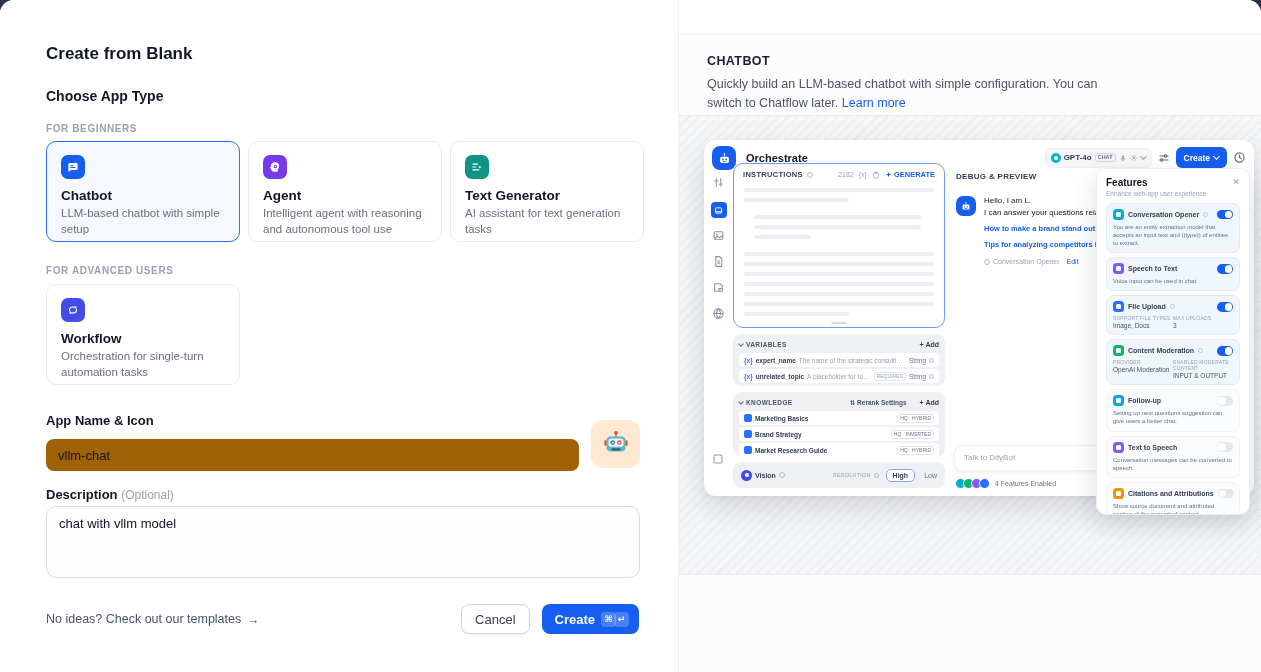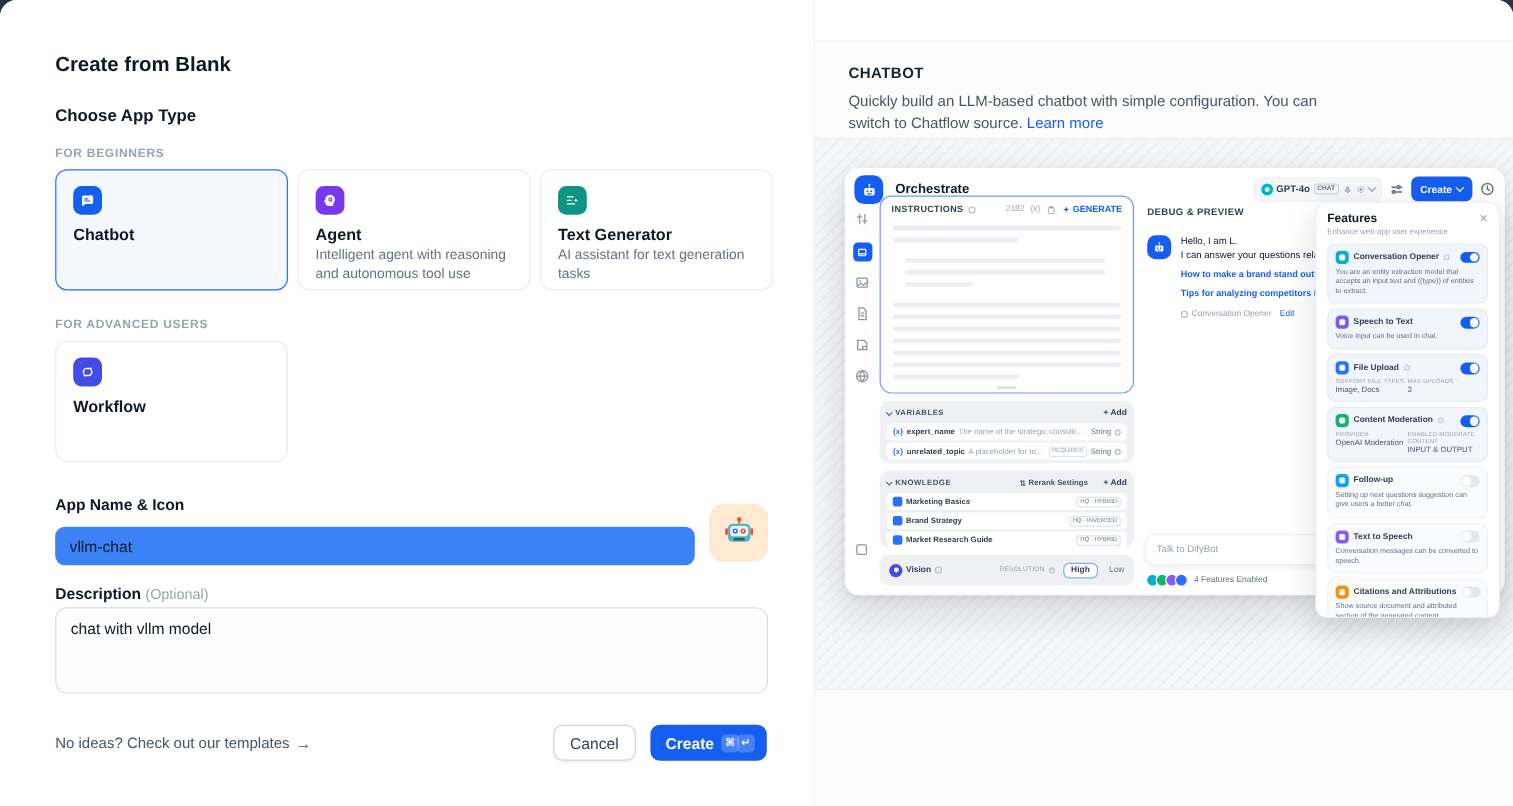--- a/index.html
+++ b/index.html
@@ -23,21 +23,21 @@
   .tc-icon { width:24px; height:24px; border-radius:7px; display:flex; align-items:center; justify-content:center; }
   .tc-icon svg { width:14px; height:14px; }
   .tc-title { margin-top:9px; font-size:13.5px; font-weight:700; color:#101828; }
   .tc-desc { margin-top:3px; font-size:11.5px; line-height:1.35; color:#667085; }
   .ic-chatbot { background:#155eef; } .ic-agent { background:#7839ee; } .ic-textgen { background:#0e9384; }
   .ic-chatflow { background:#0ba5ec; } .ic-workflow { background:#444ce7; }
 
   .m-label { position:absolute; left:46px; font-size:13px; font-weight:700; color:#101828; }
   .lab-name { top:413px; } .lab-desc { top:487px; }
   .lab-opt { font-weight:400; font-size:12px; color:#98a2b3; }
-  .name-input { position:absolute; left:46px; top:439px; width:533px; height:32px; background:#3b82f6;
+  .name-input { position:absolute; left:46px; top:439px; width:533px; height:32px; background:#a16207;
     border:none; border-radius:8px; padding:0 12px; font-size:13px; color:#101828;
     font-family:inherit; outline:none; }
   .icon-btn { position:absolute; left:591px; top:420px; width:49px; height:48px; border-radius:12px;
     background:#ffe9d2; display:flex; align-items:center; justify-content:center; cursor:pointer; }
   .icon-btn svg { width:30px; height:30px; }
   .desc-area { position:absolute; left:46px; top:506px; width:594px; height:72px; background:#fdfdfd;
     border:1px solid #d9dde3; border-radius:10px; padding:8px 12px; font-size:13px; color:#101828;
     font-family:inherit; resize:none; outline:none; line-height:1.4; }
 
   .tpl-link { position:absolute; left:46px; top:612px; font-size:12.5px; color:#475467; cursor:pointer;
@@ -196,20 +196,21 @@
       <div class="type-card selected">
         <div class="tc-icon ic-chatbot">
           <svg viewBox="0 0 24 24">
               <path fill="#fff" d="M4 7.5A2.5 2.5 0 0 1 6.5 5h11A2.5 2.5 0 0 1 20 7.5v7a2.5 2.5 0 0 1-2.5 2.5H9l-3.6 2.7c-.6.45-1.4 0-1.4-.7V7.5z"></path>
               <rect x="7" y="9" width="6" height="1.6" rx=".8" fill="#155eef"></rect>
               <rect x="7" y="12" width="9" height="1.6" rx=".8" fill="#155eef"></rect>
               <circle cx="16.5" cy="7" r="2.2" fill="#fff"></circle>
             </svg>
         </div>
         <div class="tc-title">Chatbot</div>
+        <div class="tc-desc">LLM-based chatbot with simple setup</div>
       </div>
       <div class="type-card">
         <div class="tc-icon ic-agent">
           <svg viewBox="0 0 24 24">
               <path fill="#fff" d="M12 4a7 7 0 0 1 7 7c0 2.1-.9 3.9-2.3 5.2V20h-6.2c-3 0-5.5-2.4-5.5-5.4 0 0-1.6-.2-1.6-1.1 0-.5 1.1-1.8 1.7-2.5A7 7 0 0 1 12 4z"></path>
               <circle cx="12.7" cy="11" r="3" fill="#7839ee"></circle>
               <circle cx="12.7" cy="11" r="1.2" fill="#fff"></circle>
             </svg>
         </div>
         <div class="tc-title">Agent</div>
@@ -235,20 +236,21 @@
       <div class="type-card">
         <div class="tc-icon ic-workflow">
           <svg viewBox="0 0 24 24" fill="none" stroke="#fff" stroke-width="2" stroke-linecap="round">
               <path d="M7 15a5 5 0 0 1 5-8h3"></path>
               <path d="M17 9a5 5 0 0 1-5 8H9"></path>
               <circle cx="16.6" cy="7" r="1.6" fill="#fff" stroke="none"></circle>
               <circle cx="7.4" cy="17" r="1.6" fill="#fff" stroke="none"></circle>
             </svg>
         </div>
         <div class="tc-title">Workflow</div>
+        <div class="tc-desc">Orchestration for single-turn automation tasks</div>
       </div>
     </div>
 
     <div class="m-label lab-name">App Name &amp; Icon</div>
     <input class="name-input" type="text" value="vllm-chat" style="">
     <div class="icon-btn">
       <svg viewBox="0 0 32 32">
         <rect x="15" y="4.5" width="2" height="4" rx="1" fill="#d9822b"></rect>
         <circle cx="16" cy="4" r="2" fill="#e5533d"></circle>
         <rect x="6" y="8" width="20" height="16" rx="4" fill="#58b7c4"></rect>
@@ -285,21 +287,21 @@
         </span>
       </div>
     </div>
   </div>
 
   <div class="rpanel">
     <div class="rtop"></div>
     <div class="rinfo">
       <div class="r-head">CHATBOT</div>
       <div class="r-desc">
-        <span>Quickly build an LLM-based chatbot with simple configuration. You can switch to Chatflow source.</span>
+        <span>Quickly build an LLM-based chatbot with simple configuration. You can switch to Chatflow later.</span>
         <span class="r-link">Learn more</span>
       </div>
     </div>
 
     <div class="hatch">
 
       <div class="pcard">
         <div class="p-avatar">
           <svg viewBox="0 0 24 24">
               <rect x="5" y="9" width="14" height="10" rx="2.5" fill="#fff"></rect>

